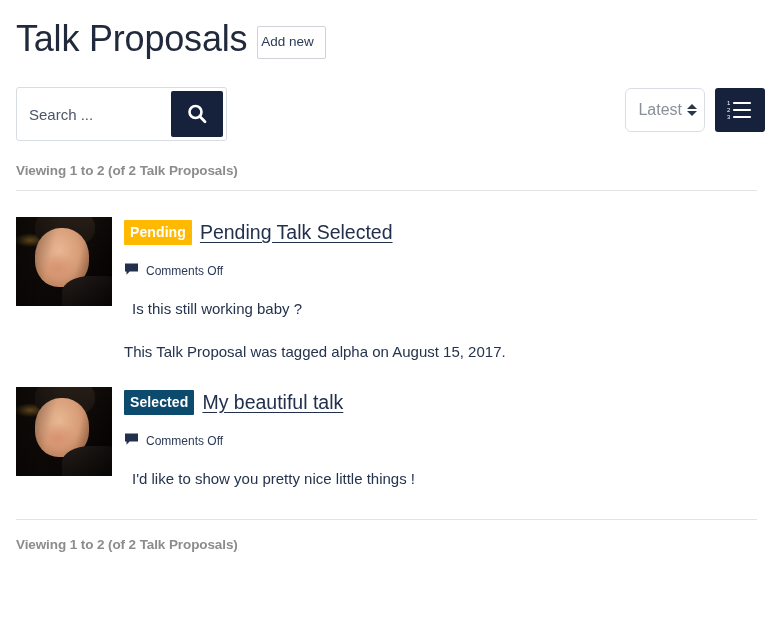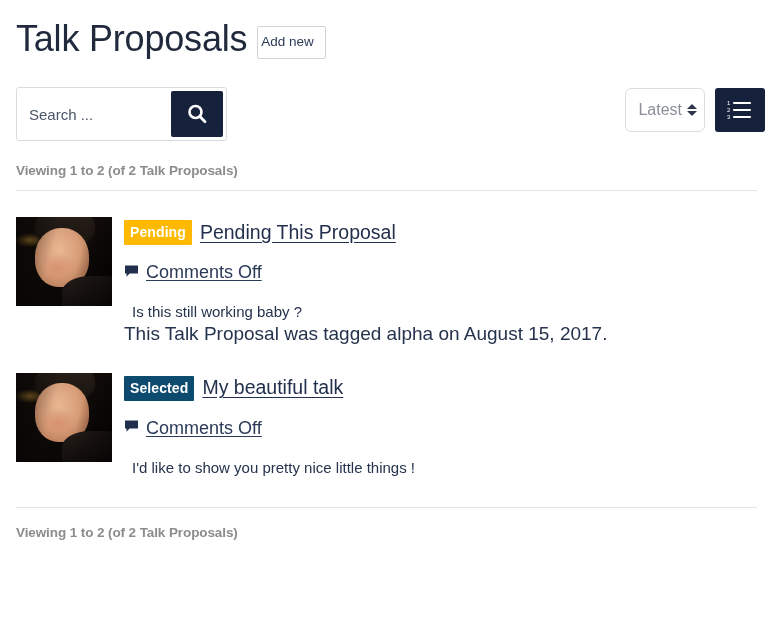--- a/index.html
+++ b/index.html
@@ -251,36 +251,36 @@
     white-space: nowrap;
   }
 
   .comments-row {
     display: flex;
     align-items: center;
     gap: 7px;
     margin-top: 17px;
   }
   .comments-label {
-    font-size: 18px;
+    font-size: 12px;
     color: #2b3a57;
-    text-decoration: underline;
     text-underline-offset: 2px;
     cursor: pointer;
   }
   .excerpt {
     font-size: 15px;
     color: #25334d;
     margin-top: 19px;
     line-height: 1.3;
     margin-left: 8px;
   }
   .meta {
-    font-size: 19px;
+    font-size: 15px;
     color: #25334d;
+    margin-top: 23px;
     line-height: 1.3;
   }
   .footer-count {
     font-size: 13.5px;
     font-weight: bold;
     color: #8c8c8c;
     padding: 17px 16px 0 16px;
     letter-spacing: -0.1px;
   }
   .list-bottom-space { height: 30px; }
@@ -343,21 +343,21 @@
         <span class="bg"></span>
           <span class="hair"></span>
           <span class="face"></span>
         <span class="cheek"></span>
           <span class="shoulder"></span>
           <span class="shadow"></span>
       </div>
       <div class="proposal-body">
         <div class="title-row">
           <span class="status-badge" style="background:#FFB900">Pending</span>
-          <a class="proposal-title">Pending This Proposal</a>
+          <a class="proposal-title">Pending Talk Selected</a>
         </div>
         <div class="comments-row">
           <span>
             <svg width="15" height="14" viewBox="0 0 15 14" aria-hidden="true">
               <path d="M1 1.4 h13 v8.2 h-8.4 l-3.1 3.2 v-3.2 h-1.5 z" fill="#22304d"></path>
             </svg>
           </span>
           <span class="comments-label">Comments Off</span>
         </div>
         <div class="excerpt">Is this still working baby ?</div>

